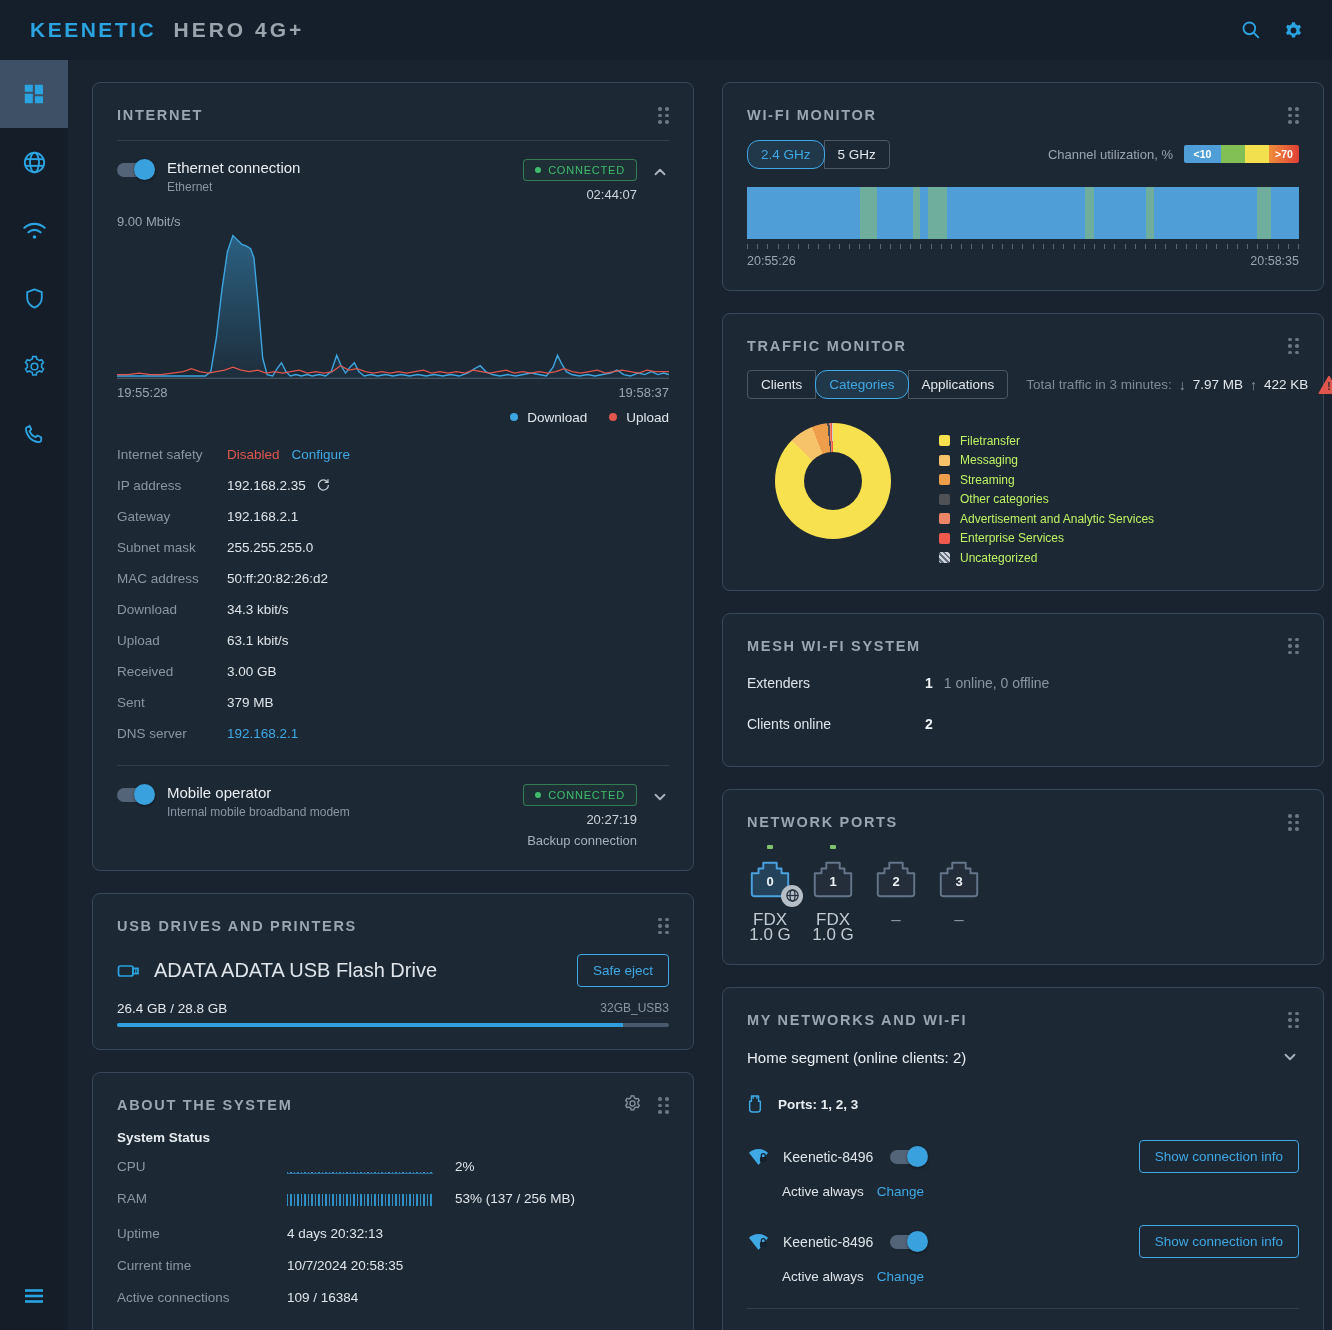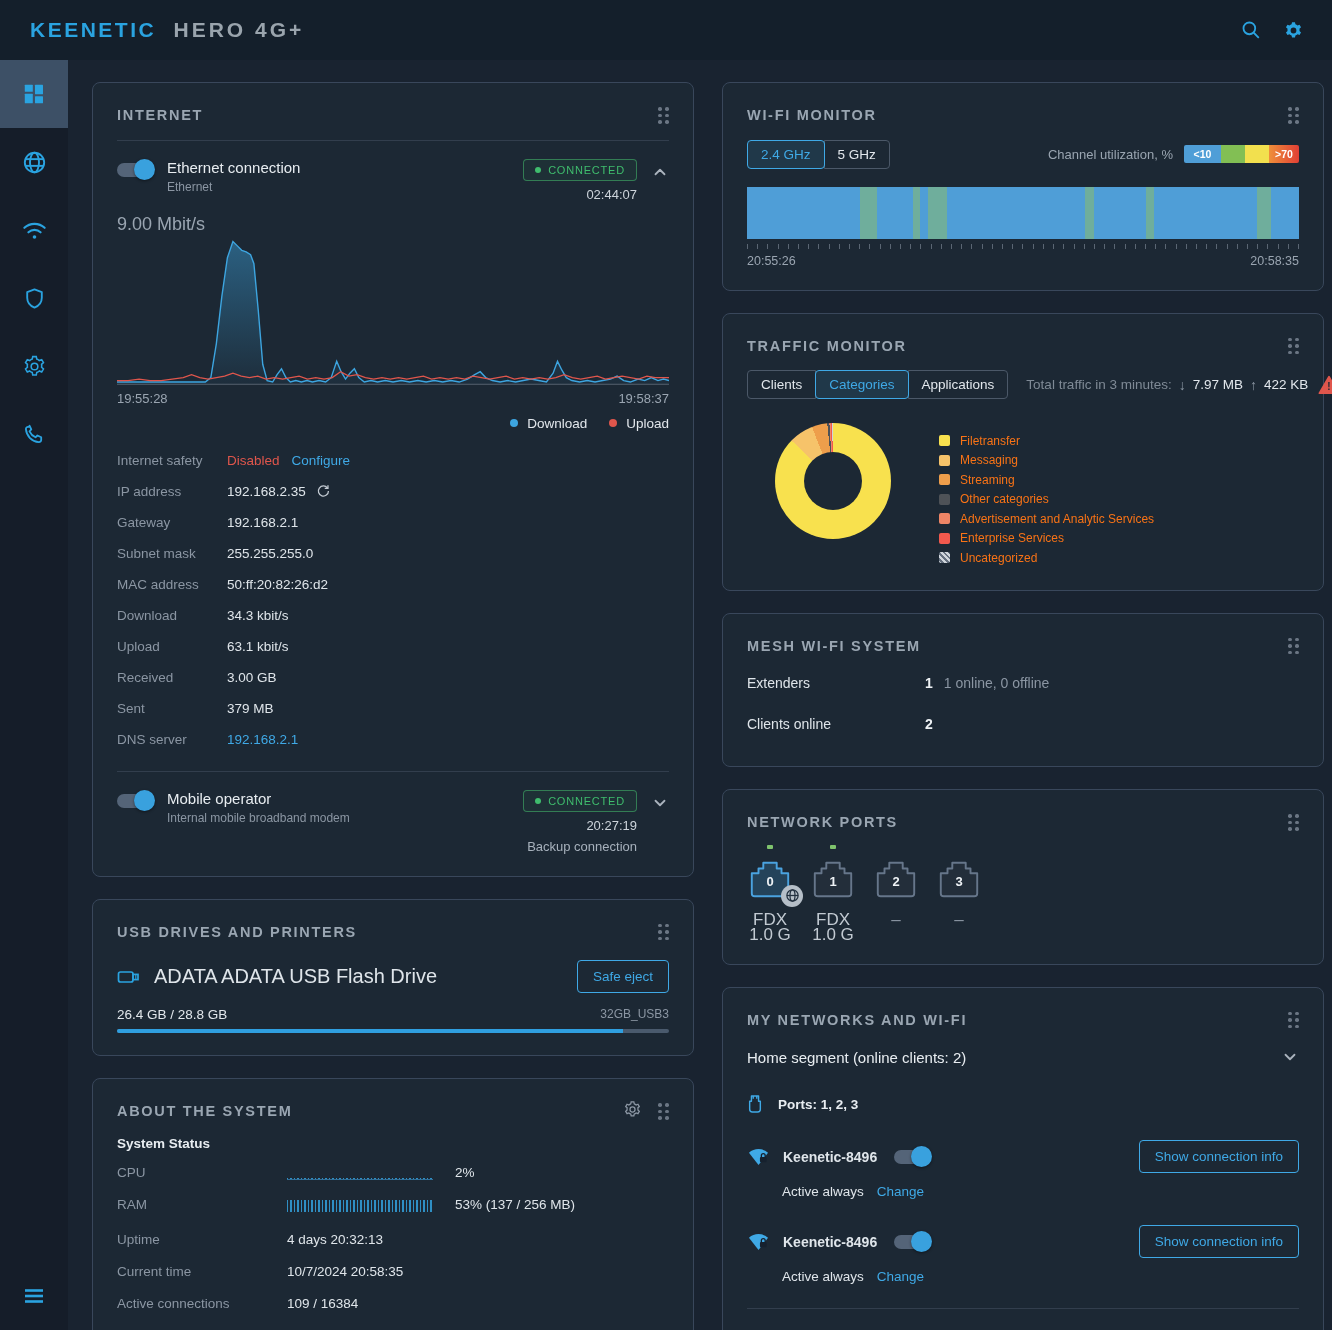--- a/index.html
+++ b/index.html
@@ -39,21 +39,21 @@
   .danger{color:#e0564c}
   
   .conn-row{display:flex;align-items:flex-start;padding-top:18px}
   .conn-main{flex:1;margin-left:14px}
   .conn-name{font-size:15px;color:#e8edf1}
   .conn-sub{font-size:12px;color:#8b96a3;margin-top:4px}
   .conn-right{display:flex;flex-direction:column;align-items:flex-end;gap:6px}
   .conn-time{font-size:13px;color:#cdd4db}
   .conn-note{font-size:13px;color:#a7b1bc}
   .chev{margin-left:14px;margin-top:4px;cursor:pointer}
-  .scale-label{font-size:18px;color:#9aa5b1;margin:12px 0 2px}
+  .scale-label{font-size:13px;color:#9aa5b1;margin:12px 0 2px}
   .chart-svg{width:100%;height:148px}
   .xlabels{display:flex;justify-content:space-between;font-size:13px;color:#9aa5b1;margin-top:6px}
   .legend{display:flex;justify-content:flex-end;gap:22px;font-size:13.5px;margin-top:10px;color:#e2e7ec}
   .legend span{display:inline-flex;align-items:center}
   .ldot{width:8px;height:8px;border-radius:50%;display:inline-block;margin-right:9px}
   .details{margin-top:14px}
   .drow{display:flex;align-items:center;height:31px;font-size:13.5px}
   .drow .lbl{width:110px;color:#8b96a3;flex:none}
   .drow .extra{margin-left:12px}
   .refresh{width:16px;height:16px;margin-left:9px;cursor:pointer}
@@ -72,41 +72,41 @@
   .arow .lbl{width:170px;color:#8b96a3;flex:none}
   .spark{width:146px;height:14px;position:relative;margin-right:22px;flex:none}
   .spark .sfill{position:absolute;bottom:0;left:0;width:100%;background:repeating-linear-gradient(90deg,#2f8fc4 0 1.5px,transparent 1.5px 3.5px)}
   .spark.cpu::after{content:"";position:absolute;bottom:0;left:0;right:0;height:1px;background:#30709a}
   
   .wm-row{display:flex;justify-content:space-between;align-items:center;margin-top:16px}
   .tabgroup{display:inline-flex}
   .tab{border:1px solid #4b5868;padding:6px 13px;font-size:13.5px;color:#e2e7ec;cursor:pointer;margin-left:-1px;background:none;position:relative}
   .tab:first-child{border-radius:4px 0 0 4px;margin-left:0}
   .tab:last-child{border-radius:0 4px 4px 0}
-  .tab.active{border-color:#3fa9e6;color:#3fa9e6;background:rgba(63,169,230,.12);z-index:1;border-radius:4px}
+  .tab.active{border-color:#3fa9e6;color:#3fa9e6;background:rgba(63,169,230,.12);z-index:1;border-radius:12px}
   .chan{display:flex;align-items:center;gap:11px;font-size:13px;color:#9aa5b1}
   .grad{display:flex;height:18px;border-radius:2px;overflow:hidden;font-size:10.5px;font-weight:bold;color:#fff}
   .grad i{display:flex;align-items:center;justify-content:center;font-style:normal}
   .strip{height:52px;margin-top:18px;position:relative;overflow:hidden}
   .strip i{position:absolute;top:0;bottom:0}
   .ticks{display:flex;justify-content:space-between;margin-top:5px;height:5px}
   .ticks i{width:1px;background:#5a6673}
   .wm-x{display:flex;justify-content:space-between;font-size:12.5px;color:#9aa5b1;margin-top:5px}
   
   .tm-row{display:flex;align-items:center;margin-top:16px}
   .totals{display:flex;align-items:center;gap:7px;font-size:13.5px;margin-left:18px;white-space:nowrap}
   .totals .tlabel{color:#7f8a96}
   .totals .arr{color:#8d98a5;font-size:14px}
   .totals .tval{color:#e2e7ec}
   .warn{margin-left:10px}
   .tm-body{display:flex;align-items:flex-start;margin-top:24px}
   .donut{width:116px;height:116px;border-radius:50%;position:relative;margin-left:28px;flex:none}
   .donut::after{content:"";position:absolute;inset:29px;background:#1c2834;border-radius:50%}
   .pleg{margin-left:48px;padding-top:8px}
-  .pleg-row{display:flex;align-items:center;height:19.5px;font-size:12px;color:#f97316}
+  .pleg-row{display:flex;align-items:center;height:19.5px;font-size:12px;color:#bef264}
   .sw{width:11px;height:11px;border-radius:2px;margin-right:10px;flex:none}
   .sw.hatch{background:repeating-linear-gradient(45deg,#cfd5db 0 2px,#667180 2px 4px)!important}
   
   .mrow{display:flex;align-items:center;height:41px;font-size:14px}
   .mrow .lbl{width:178px;color:#dfe5ea;flex:none}
   .mrow .mval{font-weight:bold;color:#eef2f5;margin-right:11px}
   .mrow .mnote{color:#8b96a3}
   
   .ports-row{display:flex;gap:17px;margin-top:14px}
   .port-col{width:46px;text-align:center}
@@ -114,21 +114,21 @@
   .led{width:6px;height:4px;border-radius:1px;background:#7fc36d}
   .port{position:relative;width:46px;height:44px}
   .pnum{position:absolute;left:0;right:0;top:17px;font-size:13px;font-weight:bold;color:#eef2f5;text-align:center}
   .globe-badge{position:absolute;right:-10px;bottom:-6px;width:22px;height:22px;border-radius:50%;background:#b6bfc8;display:flex;align-items:center;justify-content:center}
   .pstat{margin-top:11px;font-size:17px;color:#c2cad2;line-height:15px;min-height:30px}
   .pstat.empty{color:#8b96a3}
   
   .seg-head{display:flex;align-items:center;justify-content:space-between;margin-top:20px;font-size:15px;color:#e8edf1;cursor:pointer}
   .ports-line{display:flex;align-items:center;gap:15px;margin-top:28px;font-size:13.5px;font-weight:bold;color:#e8edf1}
   .wifi-row{display:flex;align-items:center;margin-top:26px}
-  .wifi-name{font-weight:bold;font-size:14px;margin:0 17px 0 13px}
+  .wifi-name{font-weight:normal;font-size:14px;margin:0 17px 0 13px}
   .wifi-row .tgl{margin-top:0}
   .wifi-row .btn{margin-left:auto}
   .wifi-sub{margin:11px 0 0 35px;font-size:13.5px;display:flex;gap:13px}
   .wifi-sub .sched{color:#dfe5ea}
   .seg-div{border-top:1px solid #323e4d;margin-top:24px}
 </style>
 </head>
 <body>
 
 <header class="topbar">

